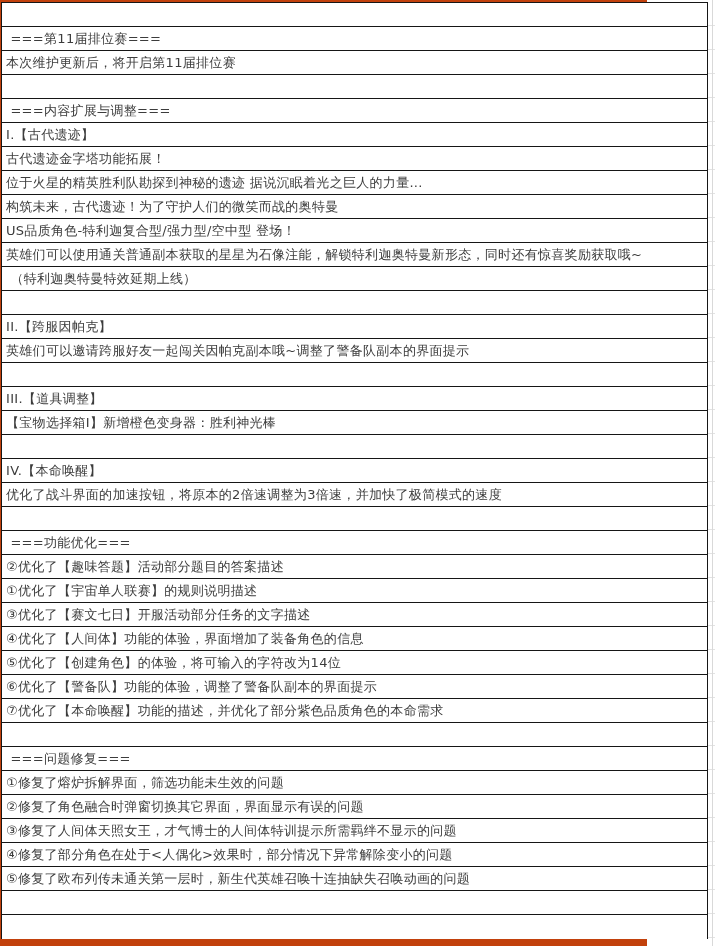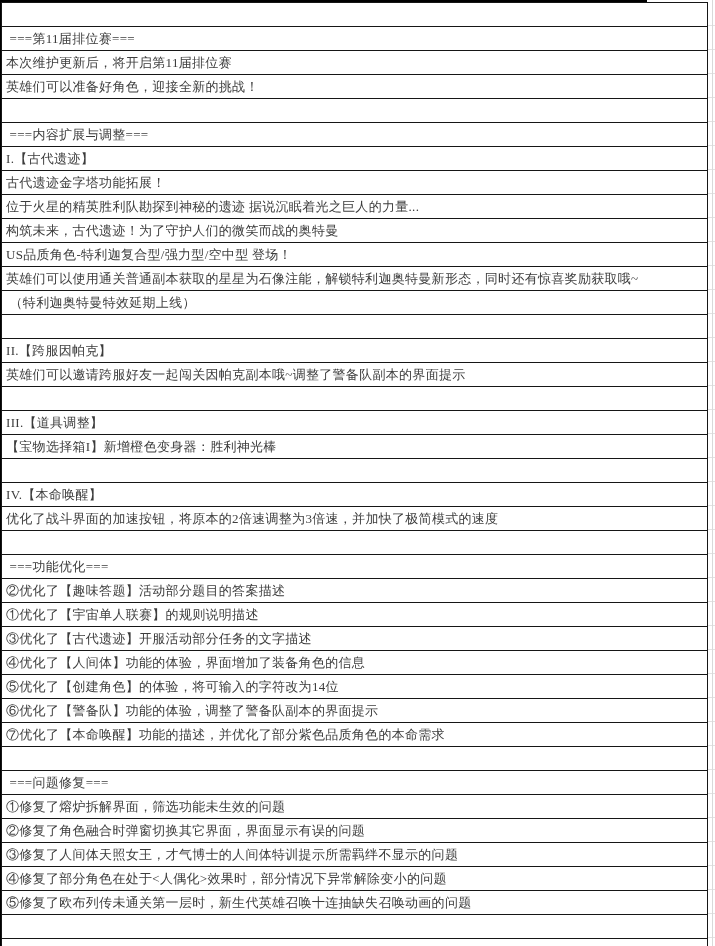--- a/index.html
+++ b/index.html
@@ -8,22 +8,21 @@
     width: 715px;
     height: 946px;
     overflow: hidden;
     background: #ffffff;
     font-family: "DejaVu Sans", "Liberation Sans", sans-serif;
   }
   .page {
     position: relative;
     width: 647px;
     height: 946px;
-    background: #000000;
-    font-family: Liberation Serif, serif;
+    background: #c2410c;
   }
   
   .sheet {
     position: absolute;
     top: 2px;
     left: 1px;
     width: 707px;
     box-sizing: border-box;
     border-top: 1px solid #161616;
     border-left: 1px solid #161616;
@@ -75,21 +74,20 @@
 </style>
 </head>
 <body>
 
 <div class="page">
 
   <div class="sheet">
     <div class="row"></div>
     <div class="row"> ===第11届排位赛===</div>
     <div class="row">本次维护更新后，将开启第11届排位赛</div>
-    <div class="row">英雄们可以准备好角色，迎接全新的挑战！</div>
     <div class="row"></div>
     <div class="row"> ===内容扩展与调整===</div>
     <div class="row">I.【古代遗迹】</div>
     <div class="row">古代遗迹金字塔功能拓展！</div>
     <div class="row">位于火星的精英胜利队勘探到神秘的遗迹 据说沉眠着光之巨人的力量...</div>
     <div class="row">构筑未来，古代遗迹！为了守护人们的微笑而战的奥特曼</div>
     <div class="row">US品质角色-特利迦复合型/强力型/空中型 登场！</div>
     <div class="row">英雄们可以使用通关普通副本获取的星星为石像注能，解锁特利迦奥特曼新形态，同时还有惊喜奖励获取哦~</div>
     <div class="row"> （特利迦奥特曼特效延期上线）</div>
     <div class="row"></div>
@@ -98,21 +96,21 @@
     <div class="row"></div>
     <div class="row">III.【道具调整】</div>
     <div class="row">【宝物选择箱I】新增橙色变身器：胜利神光棒</div>
     <div class="row"></div>
     <div class="row">IV.【本命唤醒】</div>
     <div class="row">优化了战斗界面的加速按钮，将原本的2倍速调整为3倍速，并加快了极简模式的速度</div>
     <div class="row"></div>
     <div class="row"> ===功能优化===</div>
     <div class="row">②优化了【趣味答题】活动部分题目的答案描述</div>
     <div class="row">①优化了【宇宙单人联赛】的规则说明描述</div>
-    <div class="row">③优化了【古代遗迹】开服活动部分任务的文字描述</div>
+    <div class="row">③优化了【赛文七日】开服活动部分任务的文字描述</div>
     <div class="row">④优化了【人间体】功能的体验，界面增加了装备角色的信息</div>
     <div class="row">⑤优化了【创建角色】的体验，将可输入的字符改为14位</div>
     <div class="row">⑥优化了【警备队】功能的体验，调整了警备队副本的界面提示</div>
     <div class="row">⑦优化了【本命唤醒】功能的描述，并优化了部分紫色品质角色的本命需求</div>
     <div class="row"></div>
     <div class="row"> ===问题修复===</div>
     <div class="row">①修复了熔炉拆解界面，筛选功能未生效的问题</div>
     <div class="row">②修复了角色融合时弹窗切换其它界面，界面显示有误的问题</div>
     <div class="row">③修复了人间体天照女王，才气博士的人间体特训提示所需羁绊不显示的问题</div>
     <div class="row">④修复了部分角色在处于&lt;人偶化&gt;效果时，部分情况下异常解除变小的问题</div>

